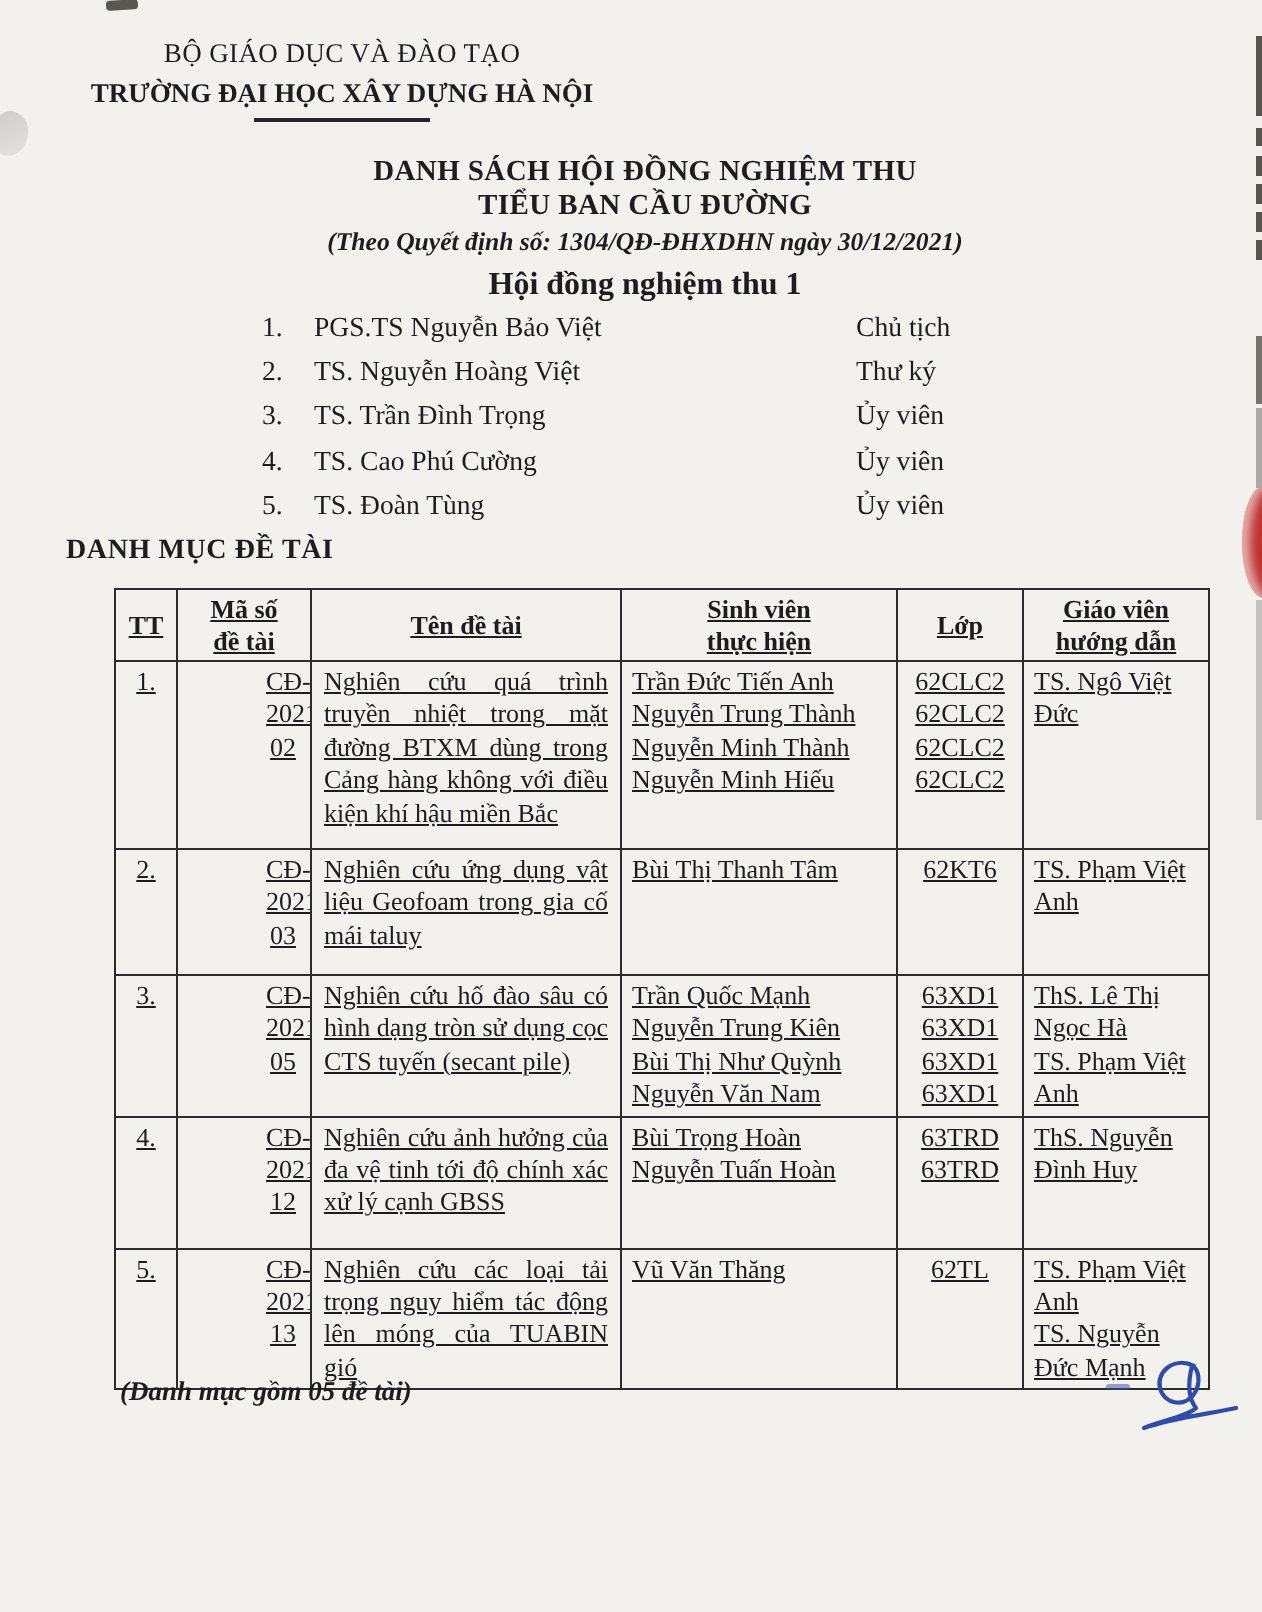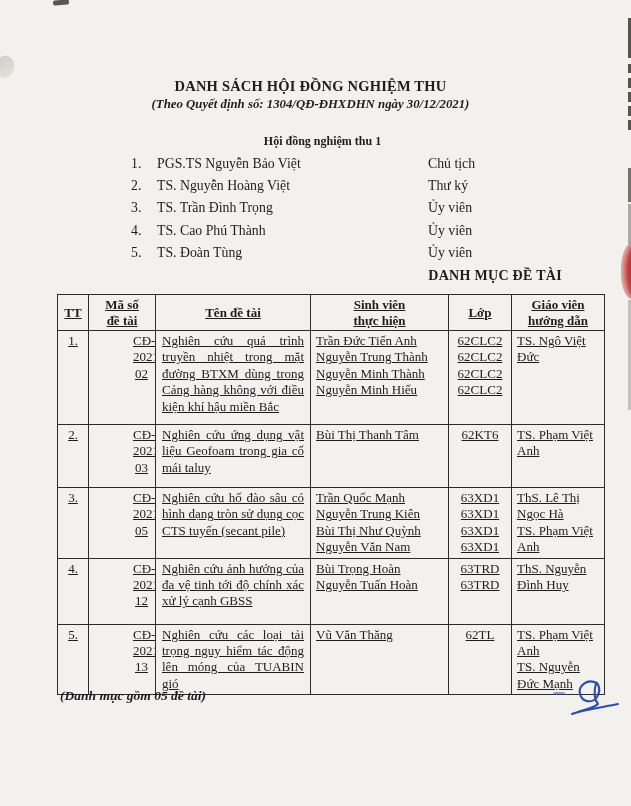--- a/index.html
+++ b/index.html
@@ -8,31 +8,31 @@
     background:#f2f1ed;
     font-family:"Liberation Serif","DejaVu Serif",serif;
     color:#1d1d20;
   }
   
   .org{position:absolute;left:45px;top:18px;width:252px;text-align:center;line-height:18px;}
   .org .ministry{font-size:13.5px;letter-spacing:.2px;}
   .org .university{font-size:13.5px;font-weight:bold;margin-top:2px;}
   .org .rule{height:2px;background:#26262a;width:88px;margin:3px auto 0 auto;}
   
-  .doc-title{position:absolute;left:48px;top:78px;width:525px;text-align:center;}
+  .doc-title{position:absolute;left:60px;top:78px;width:525px;text-align:center;}
   .doc-title .t1,.doc-title .t2{font-size:14.5px;font-weight:bold;letter-spacing:.2px;line-height:17px;}
   .doc-title .decision{font-size:12.8px;font-weight:bold;font-style:italic;margin-top:2px;}
   
   .council-heading{position:absolute;left:60px;top:134px;width:525px;text-align:center;
-    font-size:12px;font-weight:bold;}
+    font-size:16px;font-weight:bold;}
   .council-list{position:absolute;left:131px;top:156px;width:390px;font-size:13.8px;}
   .council-row{display:grid;grid-template-columns:26px 271px 1fr;height:22.2px;align-items:baseline;}
   .council-row .no{text-align:left;}
   
-  .projects-heading{position:absolute;left:50px;top:268px;width:512px;text-align:right;
+  .projects-heading{position:absolute;left:33px;top:268px;width:512px;text-align:left;
     font-size:14px;font-weight:bold;letter-spacing:.3px;}
   table.projects{
     position:absolute;left:57px;top:294px;width:547px;
     border-collapse:collapse;table-layout:fixed;font-size:13px;text-decoration:underline;
   }
   .projects th,.projects td{
     border:1.6px solid #2c2c2e;vertical-align:top;padding:2px 5px;
     overflow:hidden;
   }
   .projects thead tr{height:36px;}
@@ -76,23 +76,29 @@
     box-shadow:inset 4px 0 5px rgba(255,255,255,.6);}
 </style>
 </head>
 <body>
 
 <div class="page">
 
   <div class="speck-top"></div>
   <div class="smudge-left"></div>
 
+  <div class="org">
+    <div class="ministry">BỘ GIÁO DỤC VÀ ĐÀO TẠO</div>
+    <div class="university">TRƯỜNG ĐẠI HỌC XÂY DỰNG HÀ NỘI</div>
+    <div class="rule"></div>
+  </div>
 
   <div class="doc-title">
     <div class="t1">DANH SÁCH HỘI ĐỒNG NGHIỆM THU</div>
+    <div class="t2">TIỂU BAN CẦU ĐƯỜNG</div>
     <div class="decision">(Theo Quyết định số: 1304/QĐ-ĐHXDHN ngày 30/12/2021)</div>
   </div>
 
   <div class="council-heading">Hội đồng nghiệm thu 1</div>
   <div class="council-list" id="council-list">
       <div class="council-row">
         <span class="no">1.</span>
         <span class="name">PGS.TS Nguyễn Bảo Việt</span>
         <span class="role">Chủ tịch</span>
       </div>
@@ -101,21 +107,21 @@
         <span class="name">TS. Nguyễn Hoàng Việt</span>
         <span class="role">Thư ký</span>
       </div>
       <div class="council-row">
         <span class="no">3.</span>
         <span class="name">TS. Trần Đình Trọng</span>
         <span class="role">Ủy viên</span>
       </div>
       <div class="council-row">
         <span class="no">4.</span>
-        <span class="name">TS. Cao Phú Thành</span>
+        <span class="name">TS. Cao Phú Cường</span>
         <span class="role">Ủy viên</span>
       </div>
       <div class="council-row">
         <span class="no">5.</span>
         <span class="name">TS. Đoàn Tùng</span>
         <span class="role">Ủy viên</span>
       </div>
     </div>
 
   <div class="projects-heading">DANH MỤC ĐỀ TÀI</div>

